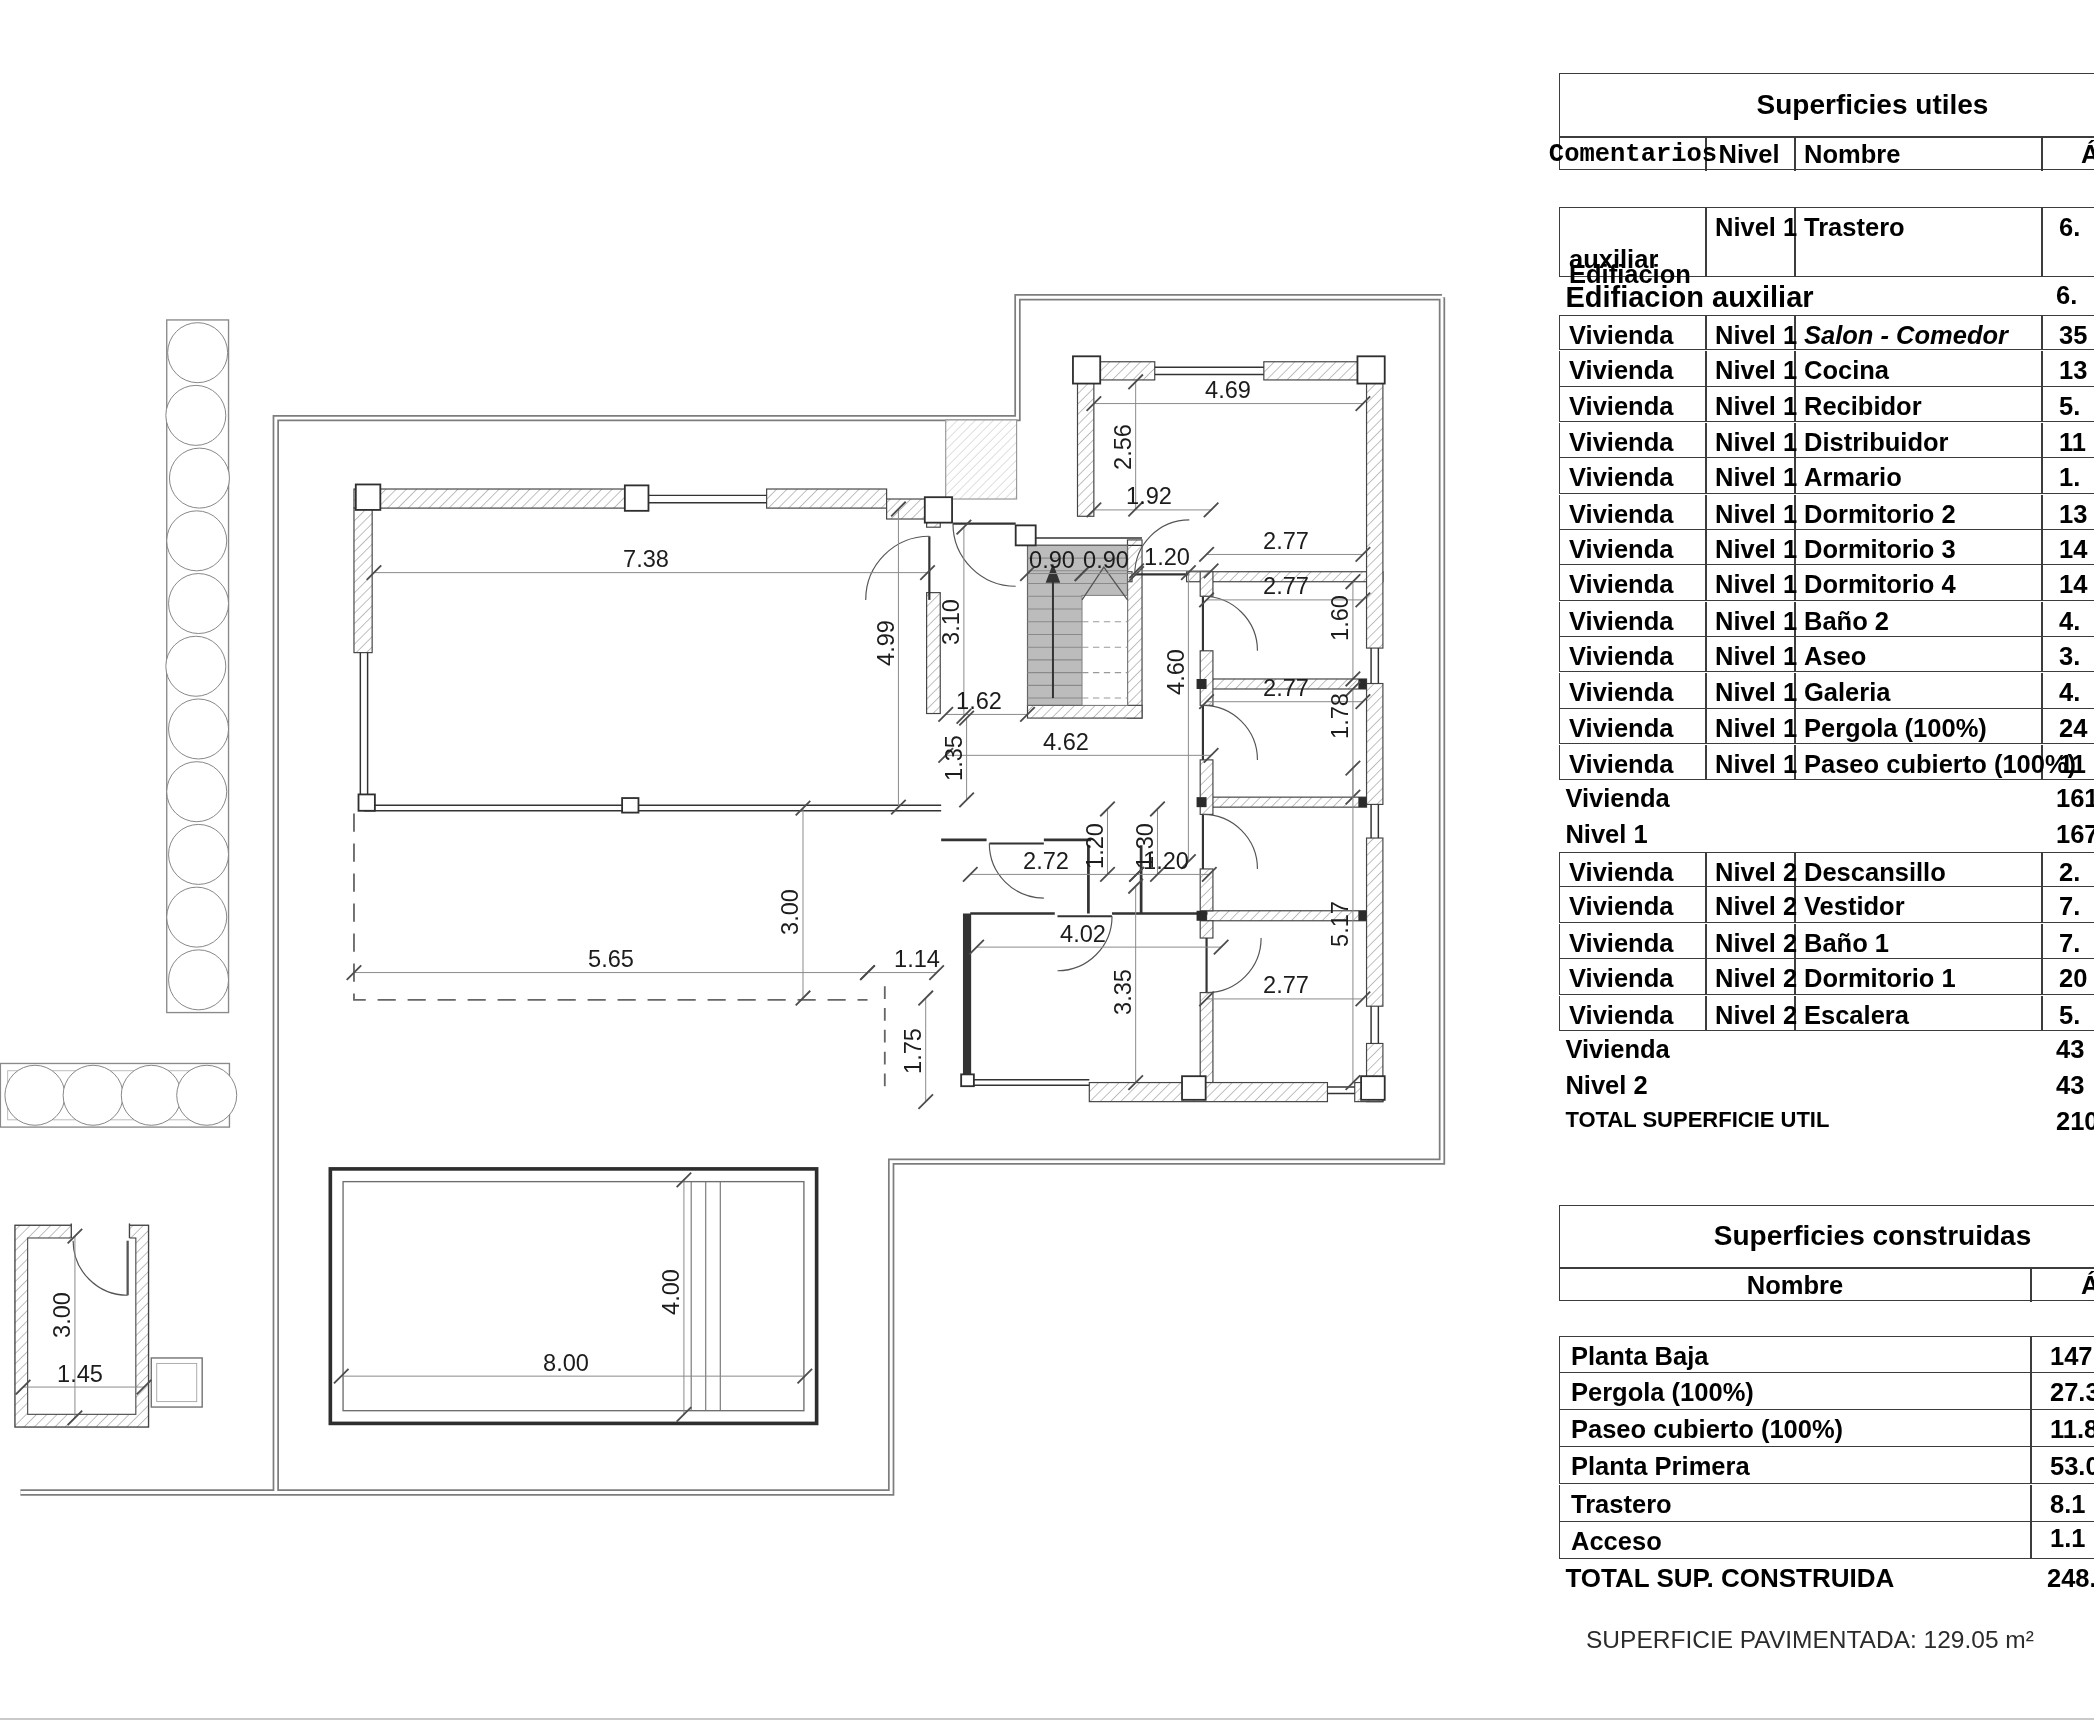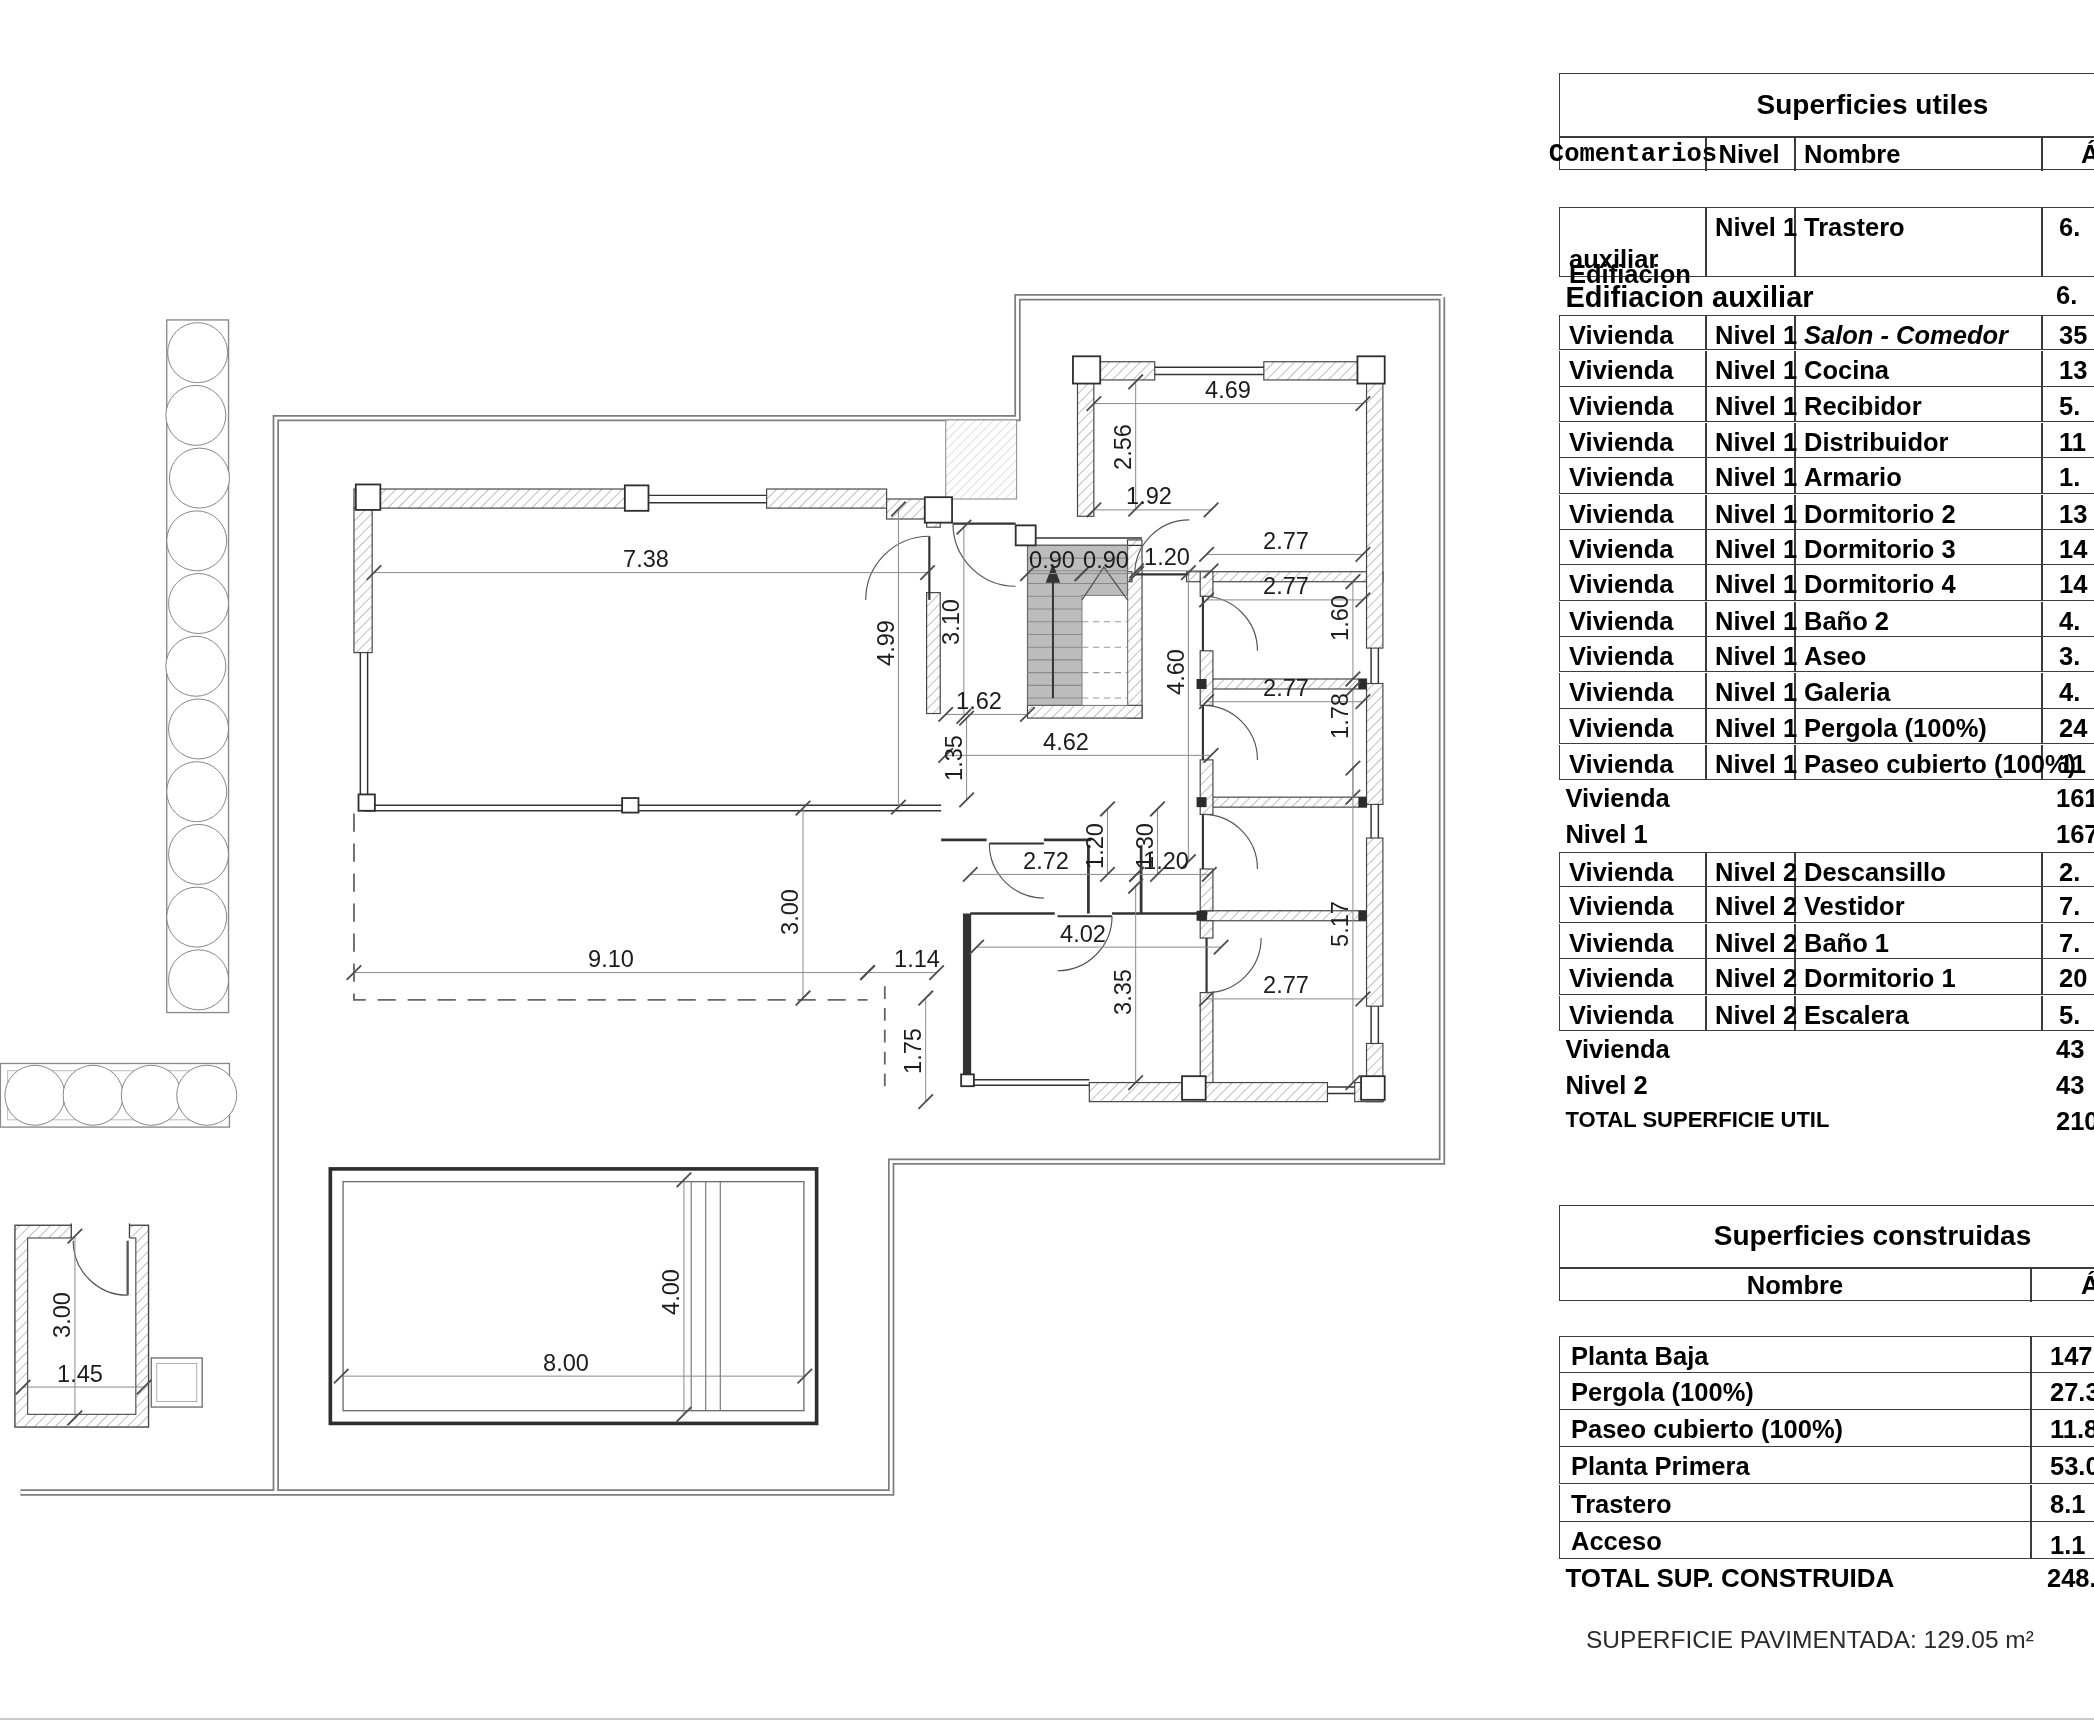--- a/index.html
+++ b/index.html
@@ -357,21 +357,21 @@
       <span class="dimlab" style="left: 1052px; top: 562px;">0.90</span>
       <span class="dimlab" style="left: 1106px; top: 562px;">0.90</span>
       <span class="dimlab" style="left: 1167px; top: 559px;">1.20</span>
       <span class="dimlab" style="left: 1286px; top: 543px;">2.77</span>
       <span class="dimlab" style="left: 1286px; top: 588px;">2.77</span>
       <span class="dimlab" style="left: 1286px; top: 690px;">2.77</span>
       <span class="dimlab" style="left: 979px; top: 703px;">1.62</span>
       <span class="dimlab" style="left: 1066px; top: 744px;">4.62</span>
       <span class="dimlab" style="left: 1046px; top: 863px;">2.72</span>
       <span class="dimlab" style="left: 1166px; top: 863px;">1.20</span>
-      <span class="dimlab" style="left: 611px; top: 961px;">9.10</span>
+      <span class="dimlab" style="left: 611px; top: 961px;">5.65</span>
       <span class="dimlab" style="left: 917px; top: 961px;">1.14</span>
       <span class="dimlab" style="left: 1083px; top: 936px;">4.02</span>
       <span class="dimlab" style="left: 1286px; top: 987px;">2.77</span>
       <span class="dimlab" style="left: 566px; top: 1365px;">8.00</span>
       <span class="dimlab" style="left: 80px; top: 1376px;">1.45</span>
       <span class="dimlab v" style="left: 886px; top: 643px;">4.99</span>
       <span class="dimlab v" style="left: 951px; top: 622px;">3.10</span>
       <span class="dimlab v" style="left: 1123px; top: 447px;">2.56</span>
       <span class="dimlab v" style="left: 1340px; top: 618px;">1.60</span>
       <span class="dimlab v" style="left: 1176px; top: 672px;">4.60</span>
@@ -629,21 +629,21 @@
           <div class="tcell" style="left: 490px; top: 4.5px;">53.0</div>
         </div>
         <div style="position: absolute; left: 1559px; top: 1485px; width: 627px; height: 37px; box-sizing: border-box; border-right: 1.8px solid rgb(60, 60, 60); border-left: 1.8px solid rgb(60, 60, 60); border-bottom: 1.8px solid rgb(60, 60, 60);">
           <div class="vline" style="left: 470px; top: 0px; height: 100%;"></div>
           <div class="tcell" style="left: 11px; top: 4.5px;">Trastero</div>
           <div class="tcell" style="left: 490px; top: 4.5px;">8.1</div>
         </div>
         <div style="position: absolute; left: 1559px; top: 1522px; width: 627px; height: 37px; box-sizing: border-box; border-right: 1.8px solid rgb(60, 60, 60); border-left: 1.8px solid rgb(60, 60, 60); border-bottom: 1.8px solid rgb(60, 60, 60);">
           <div class="vline" style="left: 470px; top: 0px; height: 100%;"></div>
           <div class="tcell" style="left: 11px; top: 4.5px;">Acceso</div>
-          <div class="tcell" style="left: 490px; top: 9px;">1.1</div>
+          <div class="tcell" style="left: 490px; top: 2px;">1.1</div>
         </div>
         <div style="position: absolute; left: 1559px; top: 1559px; width: 627px; height: 38px; box-sizing: border-box;">
           <div class="tcell" style="left: 6.4px; top: 4.5px; font-size: 26px;">TOTAL SUP. CONSTRUIDA</div>
           <div class="tcell" style="left: 488px; top: 4.5px;">248.</div>
         </div>
       </div>
   </div>
 
   <div id="footer-note" style="left:1586px;top:1626px;">SUPERFICIE PAVIMENTADA: 129.05 m²</div>
 

